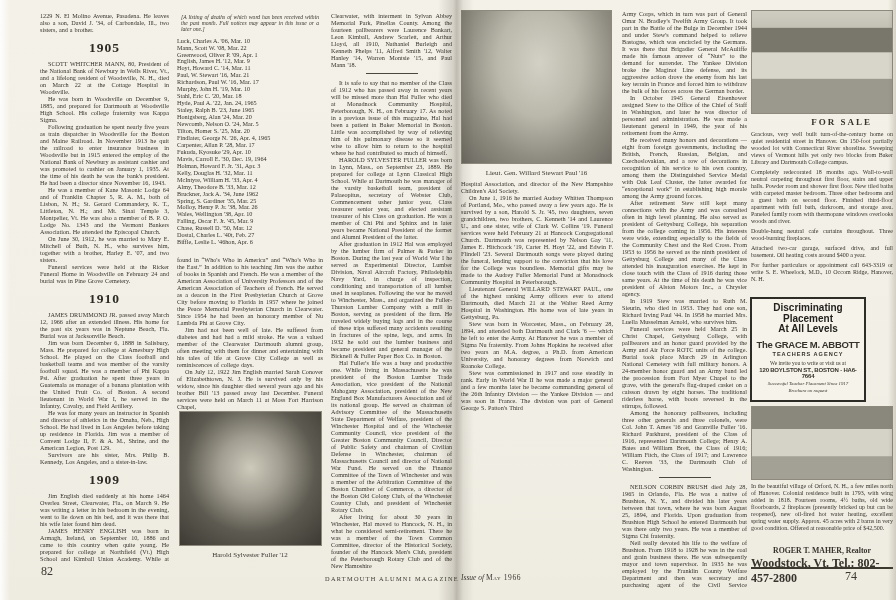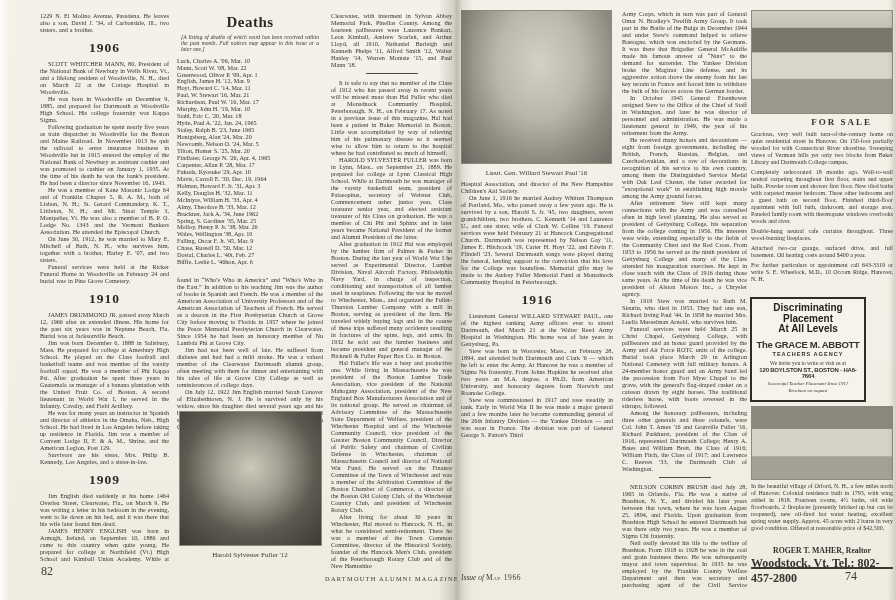--- a/index.html
+++ b/index.html
@@ -104,21 +104,21 @@
 </style>
 </head>
 <body>
 
 <div class="spread">
 
   <div class="col c-l1">
     <div class="just noindent">
         <p>1229 N. El Molino Avenue, Pasadena. He leaves also a son, David J. '34, of Carbondale, Ill., two sisters, and a brother.</p>
       </div>
-    <h2 class="year">1906</h2>
+    <h2 class="year">1905</h2>
     <div class="just">
         <p>SCOTT WHITCHER MANN, 80, President of the National Bank of Newbury in Wells River, Vt., and a lifelong resident of Woodsville, N. H., died on March 22 at the Cottage Hospital in Woodsville.</p>
         <p>He was born in Woodsville on December 9, 1885, and prepared for Dartmouth at Woodsville High School. His college fraternity was Kappa Sigma.</p>
         <p>Following graduation he spent nearly five years as train dispatcher in Woodsville for the Boston and Maine Railroad. In November 1913 he quit the railroad to enter insurance business in Woodsville but in 1915 entered the employ of the National Bank of Newbury as assistant cashier and was promoted to cashier on January 1, 1935. At the time of his death he was the bank's president. He had been a director since November 16, 1943.</p>
         <p>He was a member of Kane Masonic Lodge 64 and of Franklin Chapter 5, R. A. M., both of Lisbon, N. H.; St. Gerard Commandery, K. T., Littleton, N. H.; and Mt. Sinai Temple 3, Montpelier, Vt. He was also a member of B. P. O. Lodge No. 1343 and the Vermont Bankers Association. He attended the Episcopal Church.</p>
         <p>On June 30, 1912, he was married to Mary E. Mitchell of Bath, N. H., who survives him, together with a brother, Harley E. '07, and two sisters.</p>
         <p>Funeral services were held at the Ricker Funeral Home in Woodsville on February 24 and burial was in Pine Grove Cemetery.</p>
       </div>
     <h2 class="year">1910</h2>
     <div class="just">
@@ -128,21 +128,20 @@
         <p>Survivors are his sister, Mrs. Philip B. Kennedy, Los Angeles, and a sister-in-law.</p>
       </div>
     <h2 class="year">1909</h2>
     <div class="just">
         <p>Jim English died suddenly at his home 1464 Overlea Street, Clearwater, Fla., on March 9. He was writing a letter in his bedroom in the evening, went to lie down on his bed, and it was there that his wife later found him dead.</p>
         <p>JAMES HENRY ENGLISH was born in Armagh, Ireland, on September 10, 1886 and came to this country when quite young. He prepared for college at Northfield (Vt.) High School and Kimball Union Academy. While at Dartmouth, in 1911, he studied at the University of Dijon, France, and after receiving his Ph.D. at Columbia in 1926, studied at Centro de Estudios, Madrid, Spain in 1927-1928.</p>
       </div>
   </div>
 
   <div class="col c-l2">
-    <h2 class="deaths">Deaths</h2>
     <p class="note">[A listing of deaths of which word has been received within the past month. Full notices may appear in this issue or a later one.]</p>
     <div class="death-list">
         <div>Luck, Charles A. '06, Mar. 10</div>
         <div>Mann, Scott W. '08, Mar. 22</div>
         <div>Greenwood, Oliver P. '09, Apr. 1</div>
         <div>English, James H. '12, Mar. 9</div>
         <div>Hoyt, Howard C. '14, Mar. 11</div>
         <div>Paul, W. Stewart '16, Mar. 21</div>
         <div>Richardson, Paul W. '16, Mar. 17</div>
         <div>Murphy, John H. '19, Mar. 10</div>
@@ -197,21 +196,20 @@
   <div class="footer-mag">DARTMOUTH ALUMNI MAGAZINE</div>
 
   <div class="photo photo-paul"></div>
   <div class="caption cap-paul">Lieut. Gen. Willard Stewart Paul '16</div>
 
   <div class="col c-r1" style="top:180px; height:386px;">
     <div class="just noindent">
         <p>Hospital Association, and director of the New Hampshire Children's Aid Society.</p>
         <p>On June 1, 1916 he married Audrey Whitten Thompson of Portland, Me., who passed away a few years ago. He is survived by a son, Harold S. Jr. '45, two daughters, seven grandchildren, two brothers, C. Kenneth '14 and Laurence U., and one sister, wife of Clark W. Collins '19. Funeral services were held February 21 at Hancock Congregational Church. Dartmouth was represented by Nelson Gay '11, James E. Hitchcock '19, Carter H. Hoyt '22, and Edwin F. Flindell '23. Several Dartmouth songs were played during the funeral, lending support to the conviction that his love for the College was boundless. Memorial gifts may be made to the Audrey Fuller Memorial Fund at Monadnock Community Hospital in Peterborough.</p>
       </div>
-    <h2 class="year">1916</h2>
     <div class="just">
         <p>Lieutenant General WILLARD STEWART PAUL, one of the highest ranking Army officers ever to attend Dartmouth, died March 21 at the Walter Reed Army Hospital in Washington. His home was of late years in Gettysburg, Pa.</p>
         <p>Stew was born in Worcester, Mass., on February 28, 1894, and attended both Dartmouth and Clark '6 — which he left to enter the Army. At Hanover he was a member of Sigma Nu fraternity. From Johns Hopkins he received after two years an M.A. degree, a Ph.D. from American University, and honorary degrees from Norwich and Roanoke College.</p>
         <p>Stew was commissioned in 1917 and rose steadily in rank. Early in World War II he was made a major general and a few months later he became commanding general of the 26th Infantry Division — the Yankee Division — and was soon in France. The division was part of General George S. Patton's Third</p>
       </div>
   </div>
 
   <div class="col c-r2">
     <div class="just noindent">
         <p>Army Corps, which in turn was part of General Omar N. Bradley's Twelfth Army Group. It took part in the Battle of the Bulge in December 1944 and under Stew's command helped to relieve Bastogne, which was encircled by the Germans. It was there that Brigadier General McAuliffe made his famous answer of “Nuts” to the demand for surrender. The Yankee Division broke the Maginot Line defense, and its aggressive action drove the enemy from his last key terrain in France and forced him to withdraw the bulk of his forces across the German border.</p>

